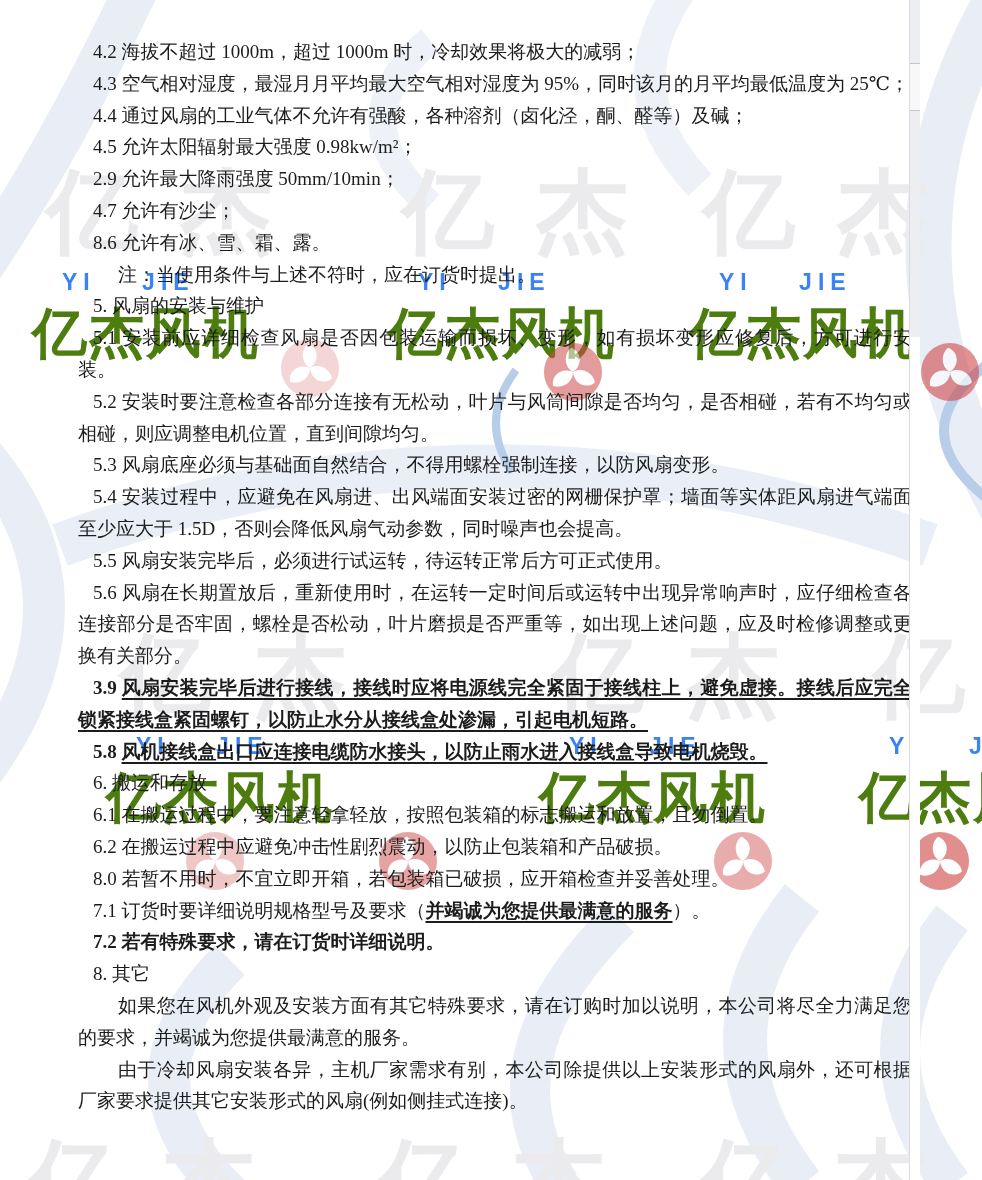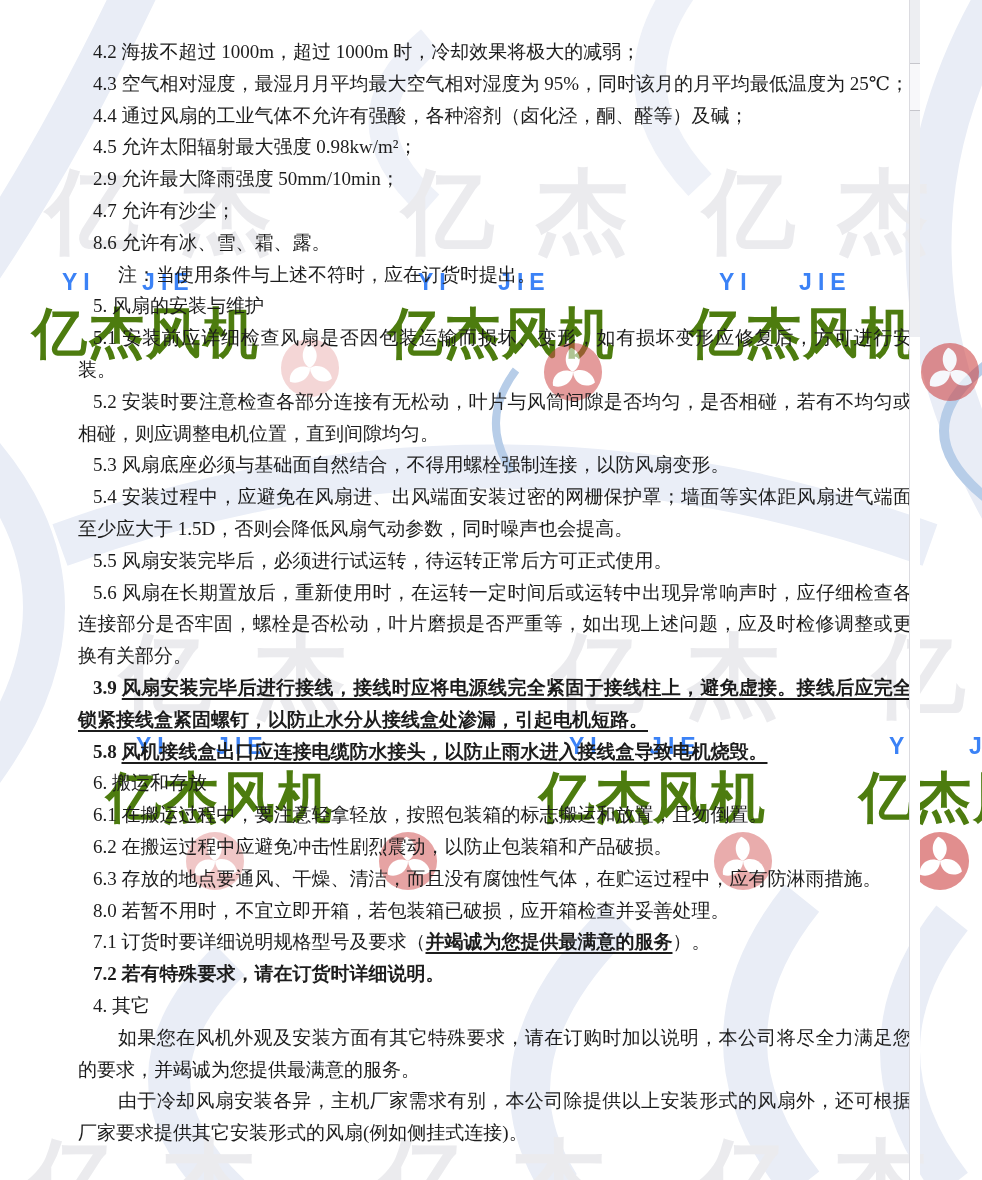--- a/index.html
+++ b/index.html
@@ -169,25 +169,24 @@
     <p class="num">5.2 安装时要注意检查各部分连接有无松动，叶片与风筒间隙是否均匀，是否相碰，若有不均匀或相碰，则应调整电机位置，直到间隙均匀。</p>
     <p class="num">5.3 风扇底座必须与基础面自然结合，不得用螺栓强制连接，以防风扇变形。</p>
     <p class="num">5.4 安装过程中，应避免在风扇进、出风端面安装过密的网栅保护罩；墙面等实体距风扇进气端面至少应大于 1.5D，否则会降低风扇气动参数，同时噪声也会提高。</p>
     <p class="num">5.5 风扇安装完毕后，必须进行试运转，待运转正常后方可正式使用。</p>
     <p class="num">5.6 风扇在长期置放后，重新使用时，在运转一定时间后或运转中出现异常响声时，应仔细检查各连接部分是否牢固，螺栓是否松动，叶片磨损是否严重等，如出现上述问题，应及时检修调整或更换有关部分。</p>
     <p class="num"><span class="b">3.9</span> <span class="bu">风扇安装完毕后进行接线，接线时应将电源线完全紧固于接线柱上，避免虚接。接线后应完全锁紧接线盒紧固螺钉，以防止水分从接线盒处渗漏，引起电机短路。</span></p>
     <p class="num"><span class="b">5.8</span> <span class="bu">风机接线盒出口应连接电缆防水接头，以防止雨水进入接线盒导致电机烧毁。</span></p>
     <p class="num">6. 搬运和存放</p>
     <p class="num">6.1 在搬运过程中，要注意轻拿轻放，按照包装箱的标志搬运和放置，且勿倒置。</p>
     <p class="num">6.2 在搬运过程中应避免冲击性剧烈震动，以防止包装箱和产品破损。</p>
-    <p class="num">6.3 存放的地点要通风、干燥、清洁，而且没有腐蚀性气体，在贮运过程中，应有防淋雨措施。</p>
     <p class="num">8.0 若暂不用时，不宜立即开箱，若包装箱已破损，应开箱检查并妥善处理。</p>
     <p class="num"><span>7.1 订货时要详细说明规格型号及要求（</span><span class="bu">并竭诚为您提供最满意的服务</span><span>）。</span></p>
     <p class="num b">7.2 若有特殊要求，请在订货时详细说明。</p>
-    <p class="num">4. 其它</p>
+    <p class="num">8. 其它</p>
     <p class="ind">如果您在风机外观及安装方面有其它特殊要求，请在订购时加以说明，本公司将尽全力满足您的要求，并竭诚为您提供最满意的服务。</p>
     <p class="ind">由于冷却风扇安装各异，主机厂家需求有别，本公司除提供以上安装形式的风扇外，还可根据厂家要求提供其它安装形式的风扇(例如侧挂式连接)。</p>
   </div>
 
   <div id="scrollband">
     <div class="seg1"></div>
     <div class="thumb"></div>
     <div class="seg2"></div>
   </div>
 

